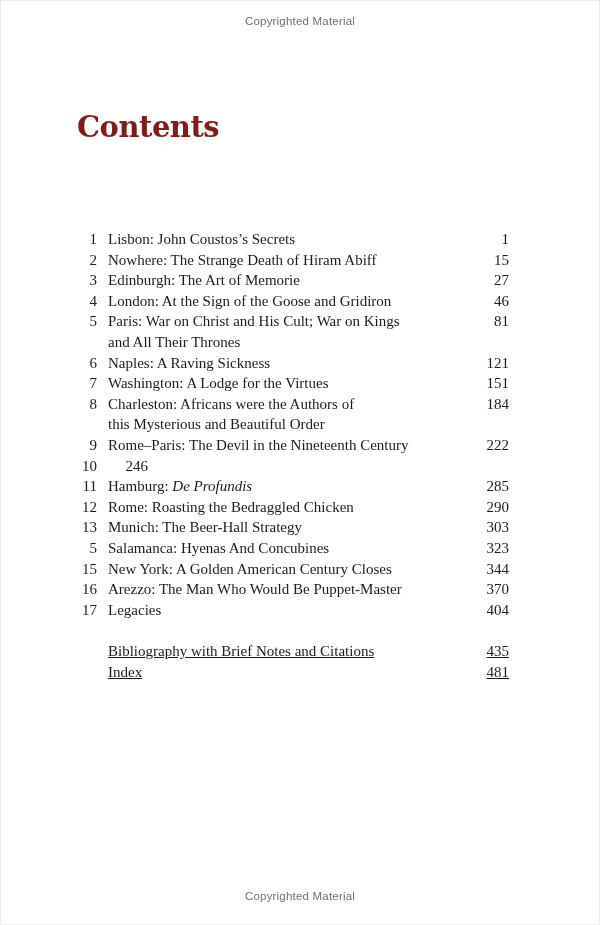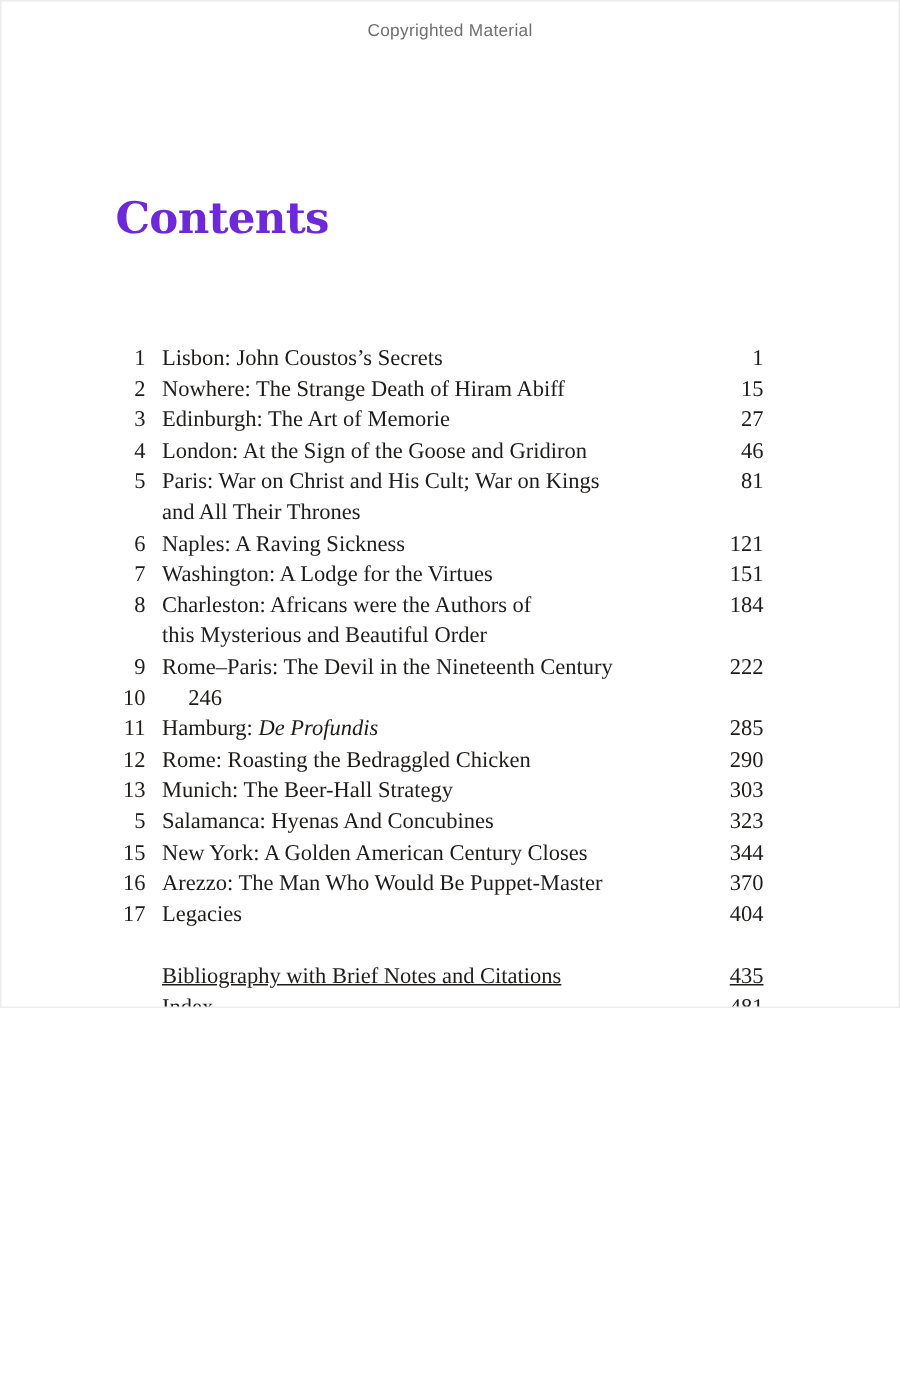--- a/index.html
+++ b/index.html
@@ -1,18 +1,18 @@
 <!DOCTYPE html>
 <html><head>
 <meta charset="utf-8">
 <style>
   html,body{margin:0;padding:0;background:#ffffff;}
   .page{
     position:relative;
-    width:600px;height:672px;
+    width:600px;height:925px;
     margin:0 auto;
     background:#ffffff;
     box-sizing:border-box;
     border:1px solid #ececec;
     font-family:"Liberation Serif", serif;
     color:#1e1c1a;
     overflow:hidden;
   }
   .copyright{
     position:absolute;
@@ -20,26 +20,26 @@
     text-align:center;
     font-family:"Liberation Sans", sans-serif;
     font-size:11.5px;
     color:#6f6f6f;
     letter-spacing:.2px;
   }
   .copyright.top{top:14px;}
   .copyright.bottom{top:889px;}
   .book-title{
     position:absolute;
-    top:108px;left:76px;
+    top:90px;left:76px;
     font-family:"DejaVu Serif", serif;
     font-weight:700;
     font-size:29px;
     letter-spacing:-0.5px;
-    color:#6d28d9;
+    color:#7f1d1d;
   }
   .toc{
     position:absolute;
     top:228px;left:76px;
     width:432px;
   }
   .row{
     display:flex;
     align-items:flex-start;
     font-size:15px;

